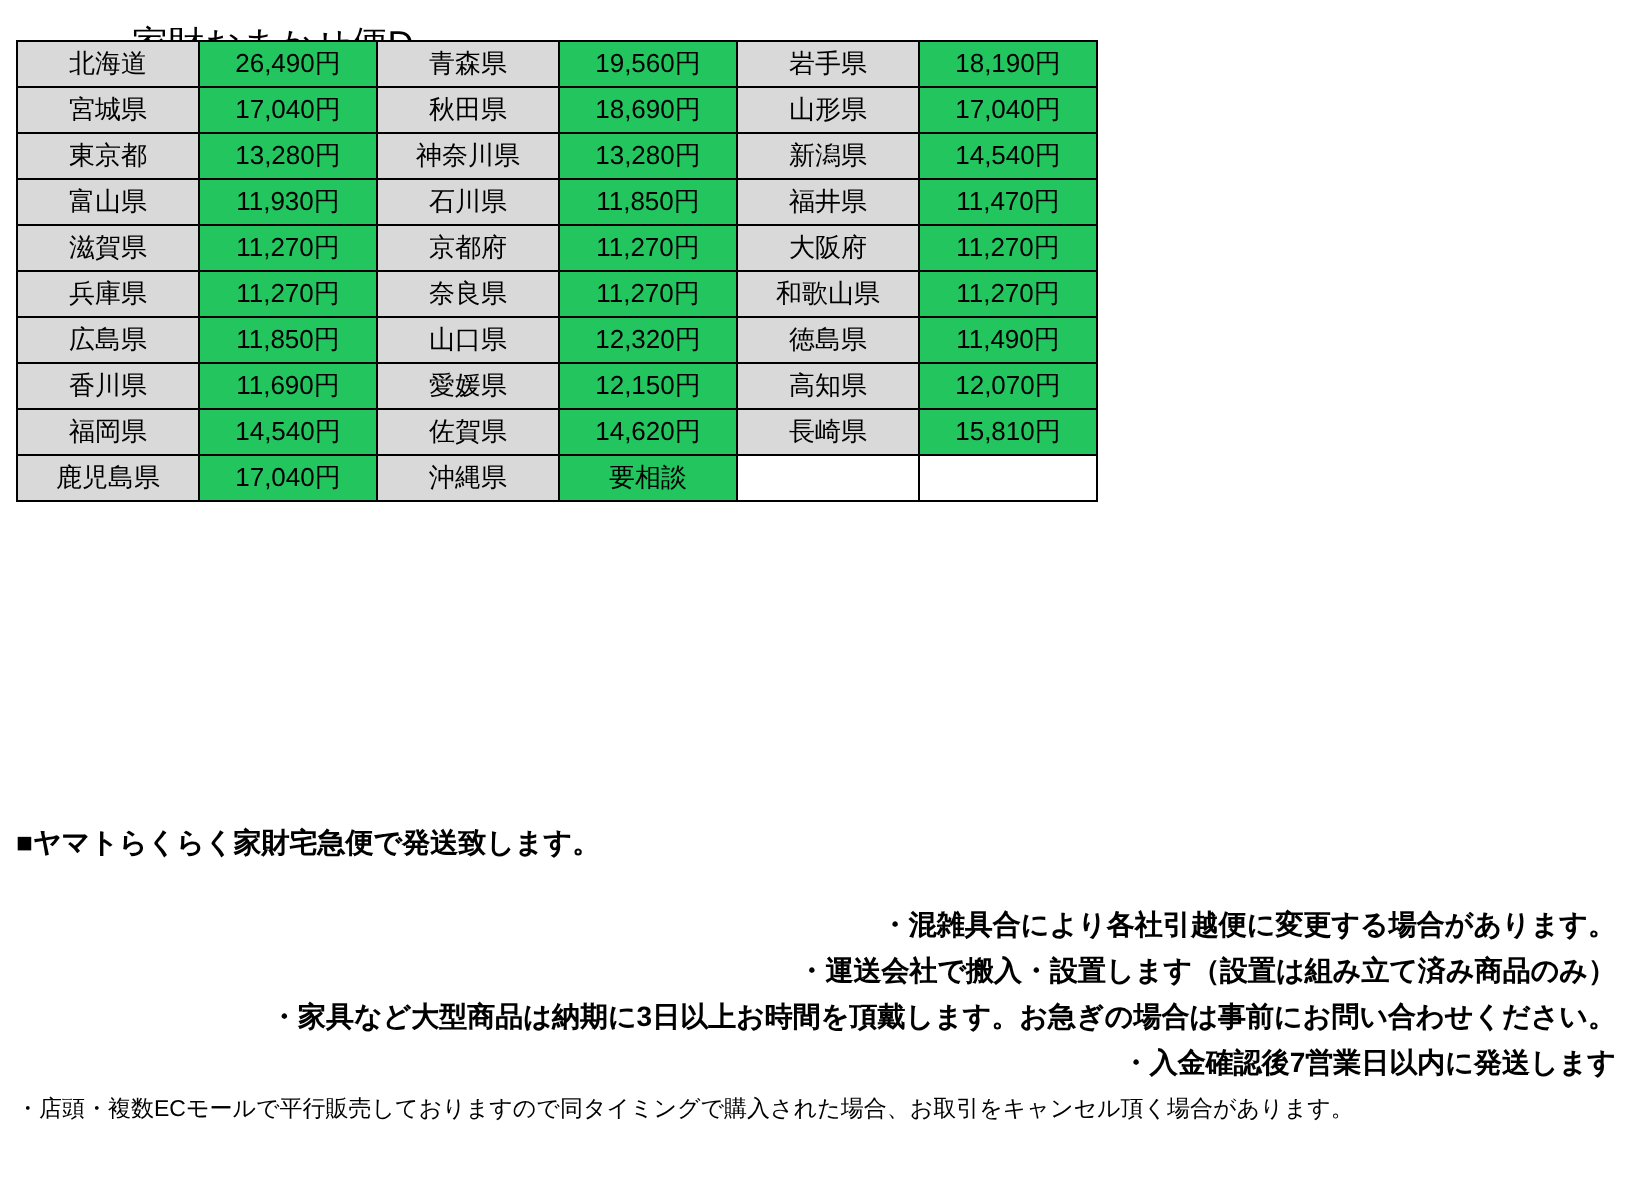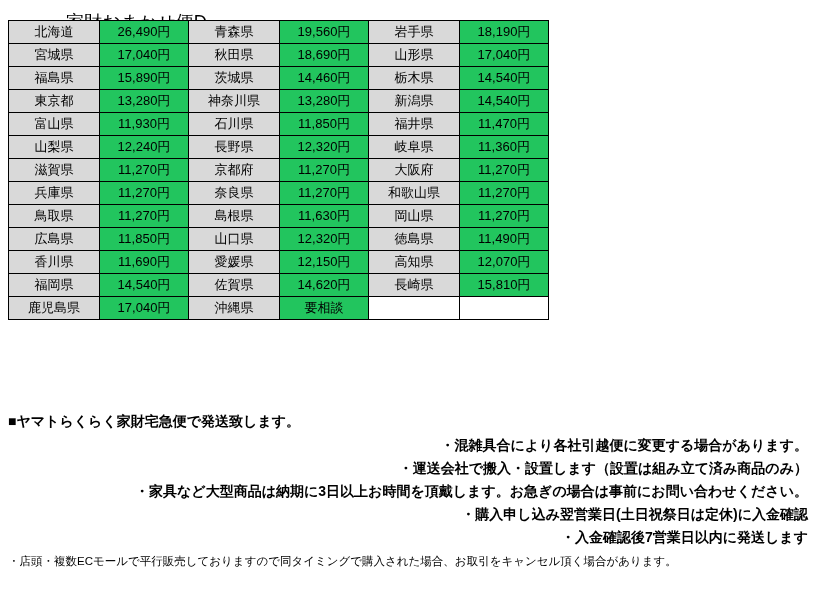--- a/index.html
+++ b/index.html
@@ -62,21 +62,21 @@
   .notes {
     position: absolute;
     left: 8px;
     top: 410px;
     width: 800px;
   }
   .note-head {
     font-size: 14px;
     font-weight: bold;
     line-height: 22px;
-    margin-bottom: 2px;
+    margin-bottom: 19px;
   }
   .note-line {
     font-size: 14px;
     font-weight: bold;
     line-height: 23px;
     white-space: nowrap;
     text-align: right;
   }
   .note-small {
     font-size: 11.5px;
@@ -105,73 +105,49 @@
       </tr>
       <tr>
         <td class="pref">宮城県</td>
         <td class="price">17,040円</td>
         <td class="pref">秋田県</td>
         <td class="price">18,690円</td>
         <td class="pref">山形県</td>
         <td class="price">17,040円</td>
       </tr>
       <tr>
-        <td class="pref">福島県</td>
-        <td class="price">15,890円</td>
-        <td class="pref">茨城県</td>
-        <td class="price">14,460円</td>
-        <td class="pref">栃木県</td>
-        <td class="price">14,540円</td>
-      </tr>
-      <tr>
         <td class="pref">東京都</td>
         <td class="price">13,280円</td>
         <td class="pref">神奈川県</td>
         <td class="price">13,280円</td>
         <td class="pref">新潟県</td>
         <td class="price">14,540円</td>
       </tr>
       <tr>
         <td class="pref">富山県</td>
         <td class="price">11,930円</td>
         <td class="pref">石川県</td>
         <td class="price">11,850円</td>
         <td class="pref">福井県</td>
         <td class="price">11,470円</td>
       </tr>
       <tr>
-        <td class="pref">山梨県</td>
-        <td class="price">12,240円</td>
-        <td class="pref">長野県</td>
-        <td class="price">12,320円</td>
-        <td class="pref">岐阜県</td>
-        <td class="price">11,360円</td>
-      </tr>
-      <tr>
         <td class="pref">滋賀県</td>
         <td class="price">11,270円</td>
         <td class="pref">京都府</td>
         <td class="price">11,270円</td>
         <td class="pref">大阪府</td>
         <td class="price">11,270円</td>
       </tr>
       <tr>
         <td class="pref">兵庫県</td>
         <td class="price">11,270円</td>
         <td class="pref">奈良県</td>
         <td class="price">11,270円</td>
         <td class="pref">和歌山県</td>
-        <td class="price">11,270円</td>
-      </tr>
-      <tr>
-        <td class="pref">鳥取県</td>
-        <td class="price">11,270円</td>
-        <td class="pref">島根県</td>
-        <td class="price">11,630円</td>
-        <td class="pref">岡山県</td>
         <td class="price">11,270円</td>
       </tr>
       <tr>
         <td class="pref">広島県</td>
         <td class="price">11,850円</td>
         <td class="pref">山口県</td>
         <td class="price">12,320円</td>
         <td class="pref">徳島県</td>
         <td class="price">11,490円</td>
       </tr>
@@ -200,18 +176,17 @@
         <td class="empty"></td>
       </tr>
     </tbody>
   </table>
 
   <div class="notes">
     <div class="note-head">■ヤマトらくらく家財宅急便で発送致します。</div>
     <div class="note-line">・混雑具合により各社引越便に変更する場合があります。</div>
     <div class="note-line">・運送会社で搬入・設置します（設置は組み立て済み商品のみ）</div>
     <div class="note-line">・家具など大型商品は納期に3日以上お時間を頂戴します。お急ぎの場合は事前にお問い合わせください。</div>
-    <div class="note-line">・購入申し込み翌営業日(土日祝祭日は定休)に入金確認</div>
     <div class="note-line">・入金確認後7営業日以内に発送します</div>
     <div class="note-small">・店頭・複数ECモールで平行販売しておりますので同タイミングで購入された場合、お取引をキャンセル頂く場合があります。</div>
   </div>
 
 </div>
 
 </body></html>

